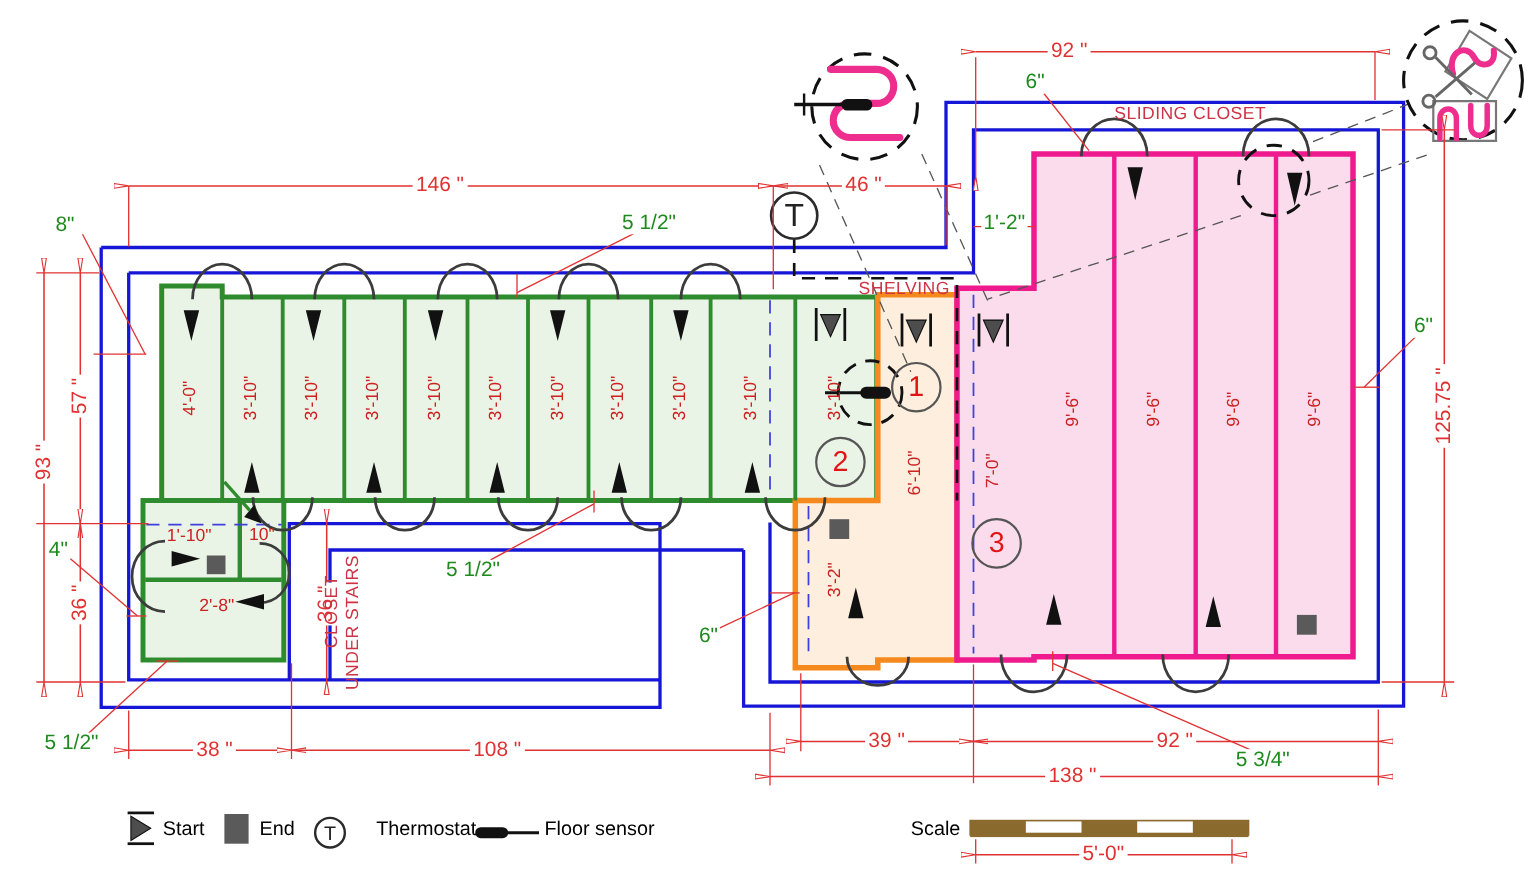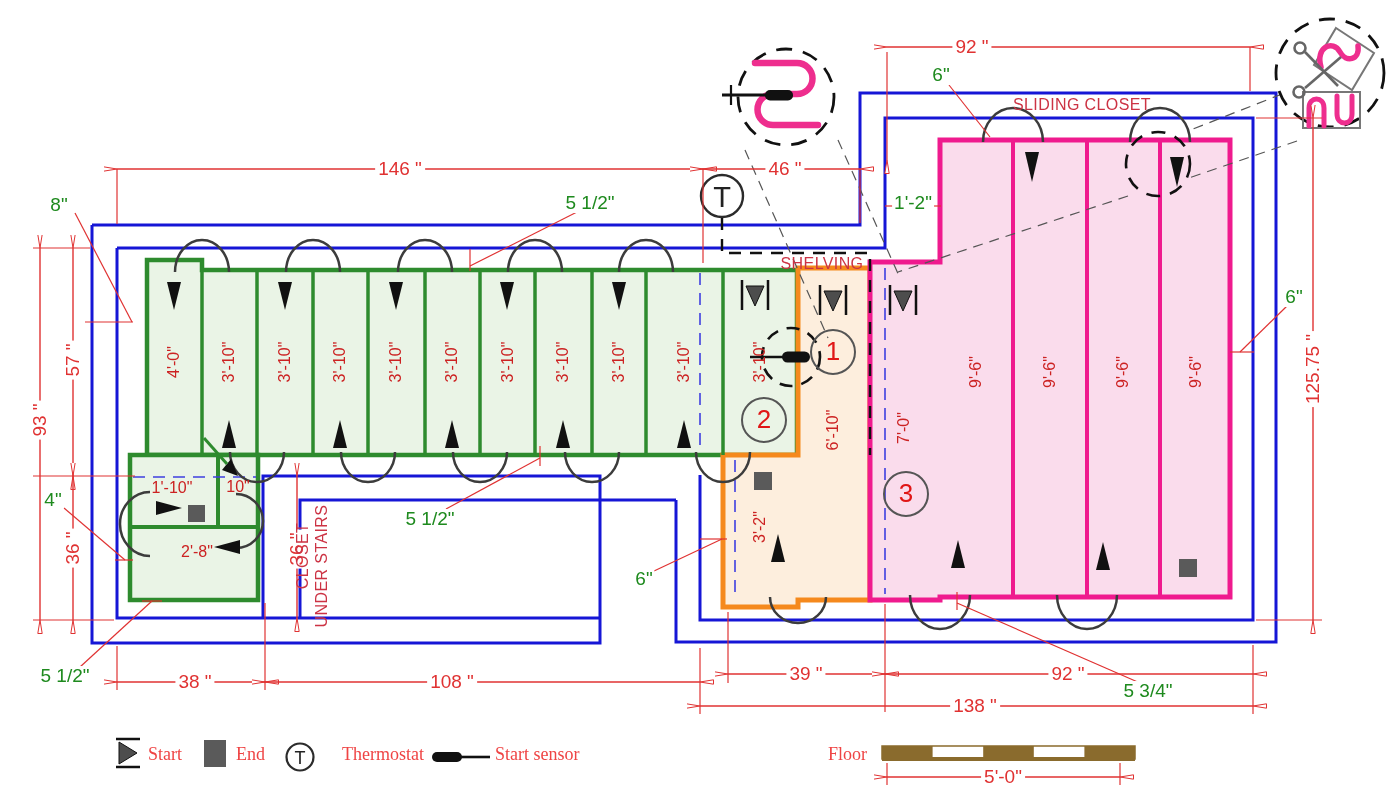--- a/index.html
+++ b/index.html
@@ -10,22 +10,22 @@
        font-family:"Liberation Sans",sans-serif;}
   .rot{transform:translate(-50%,-50%) rotate(-90deg);}
   .d{color:#e03232;font-size:19px;background:#fff;padding:0 3px;}
   .g{color:#1e8a1e;font-size:19px;background:#fff;padding:0 2px;}
   .r{color:#cc2222;font-size:16px;background:transparent;}
   .rm{color:#cc3344;font-size:16px;letter-spacing:.4px;}
   .num{color:#e01616;font-size:26px;width:42px;height:42px;border:2.5px solid #555;
        border-radius:50%;display:flex;align-items:center;justify-content:center;}
   .tsym{position:absolute;transform:translate(-50%,-50%);color:#222;font-size:29px;}
   .tsym.small{font-size:18px;}
-  .leg{position:absolute;transform:translateY(-50%);color:#ef4444;font-size:18px;
-       font-family:Liberation Serif, serif;white-space:nowrap;}
+  .leg{position:absolute;transform:translateY(-50%);color:#000000;font-size:18px;
+       font-family:Liberation Sans, sans-serif;white-space:nowrap;}
 </style>
 </head>
 <body>
 
 <div id="plan">
 <svg width="1400" height="800" viewBox="0 0 1400 800">
   <defs>
     <marker id="ar" viewBox="0 0 14 6" refX="0.5" refY="3" markerWidth="14" markerHeight="6" orient="auto-start-reverse" markerUnits="userSpaceOnUse">
       <path d="M0.5,3 L14,0.8 L14,5.2 Z" fill="#fff" stroke="#e03232" stroke-width="1"></path>
     </marker>
@@ -306,17 +306,17 @@
       <div class="lbl num" style="left: 764px; top: 420px;">2</div>
       <div class="lbl num" style="left: 906px; top: 494px;">3</div>
     </div>
 
 <div class="tsym" style="left:722px;top:197px;">T</div>
 <div class="tsym small" style="left:300px;top:758px;">T</div>
 
 <div class="leg" style="left:148px;top:754px;">Start</div>
 <div class="leg" style="left:236px;top:754px;">End</div>
 <div class="leg" style="left:322px;top:754px;margin-left:20px;">Thermostat</div>
-<div class="leg" style="left:495px;top:754px;">Start sensor</div>
-<div class="leg" style="left:828px;top:754px;">Floor</div>
+<div class="leg" style="left:495px;top:754px;">Floor sensor</div>
+<div class="leg" style="left:828px;top:754px;">Scale</div>
 <div class="lbl d" style="left:1003px;top:777px;">5'-0"</div>
 
 </div>
 
 </body></html>

